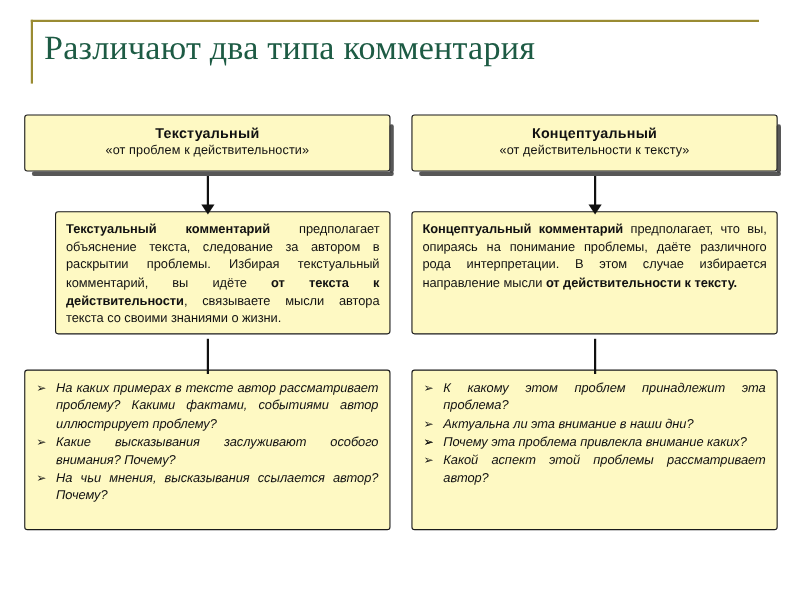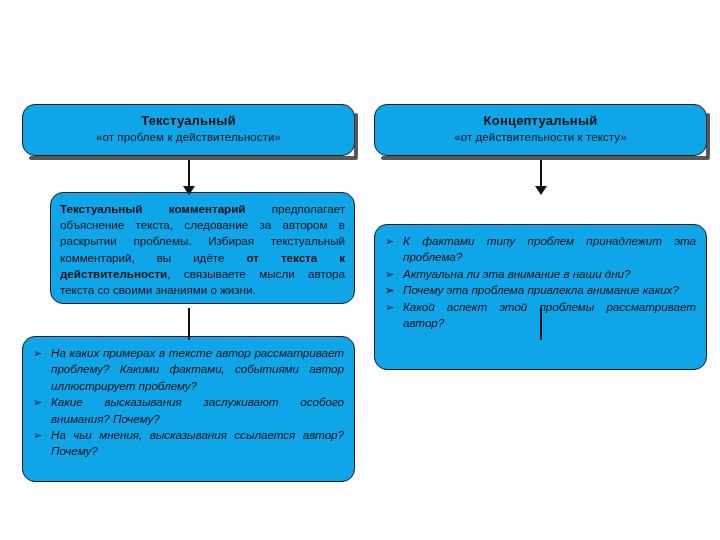--- a/index.html
+++ b/index.html
@@ -46,22 +46,22 @@
     top: 104px;
     width: 333px;
   }
   #col-left  { left: 22px; }
   #col-right { left: 374px; }
 
   .rbox {
     position: relative;
     box-sizing: border-box;
     border: 1.6px solid #1b1b1b;
-    border-radius: 13px;
-    background: #0ea5e9;
+    border-radius: 3px;
+    background: #fef9c3;
     color: #111111;
   }
   .rbox.shadowed::after {
     content: "";
     position: absolute;
     left: 6px;
     right: -4px;
     bottom: -5px;
     height: 4px;
     background: #3a3a3a;
@@ -166,20 +166,23 @@
 
   .conn-wrap { position: absolute; top: 0; width: 333px; height: 440px; pointer-events: none; }
   #wrap-left  { left: 22px; }
   #wrap-right { left: 374px; }
 </style>
 </head>
 <body>
 
 <div id="slide">
 
+  <div id="title-block">
+    <div id="title-text">Различают два типа комментария</div>
+  </div>
 
   <div class="column" id="col-left">
 
     <div class="rbox head-box shadowed">
       <div class="head-title">Текстуальный</div>
       <div class="head-sub">«от проблем к действительности»</div>
     </div>
 
     <div style="height:36px"></div>
 
@@ -200,26 +203,29 @@
 
   <div class="column" id="col-right">
 
     <div class="rbox head-box shadowed">
       <div class="head-title">Концептуальный</div>
       <div class="head-sub">«от действительности к тексту»</div>
     </div>
 
     <div style="height:36px"></div>
 
+    <div class="rbox body-box" id="box-mid-right">
+      <b>Концептуальный комментарий</b><span> предполагает, что вы, опираясь на понимание проблемы, даёте различного рода интерпретации. В этом случае избирается направление мысли </span><b>от действительности к тексту.</b><span></span>
+    </div>
 
     <div style="height:32px"></div>
 
     <div class="rbox q-box">
       <ul class="q-list">
-        <li class="q-item"><span class="q-bullet">➢</span><span>К фактами типу проблем принадлежит эта проблема?</span></li>
+        <li class="q-item"><span class="q-bullet">➢</span><span>К какому этом проблем принадлежит эта проблема?</span></li>
         <li class="q-item"><span class="q-bullet">➢</span><span>Актуальна ли эта внимание в наши дни?</span></li>
         <li class="q-item"><span class="q-bullet">➢</span></li>
         <li class="q-item"><span class="q-bullet">➢</span><span>Почему эта проблема привлекла внимание каких?</span></li>
         <li class="q-item"><span class="q-bullet">➢</span><span>Какой аспект этой проблемы рассматривает автор?</span></li>
       </ul>
     </div>
   </div>
 
   <div class="conn-wrap" id="wrap-left">
     <div class="conn" id="conn-left-1"></div>

